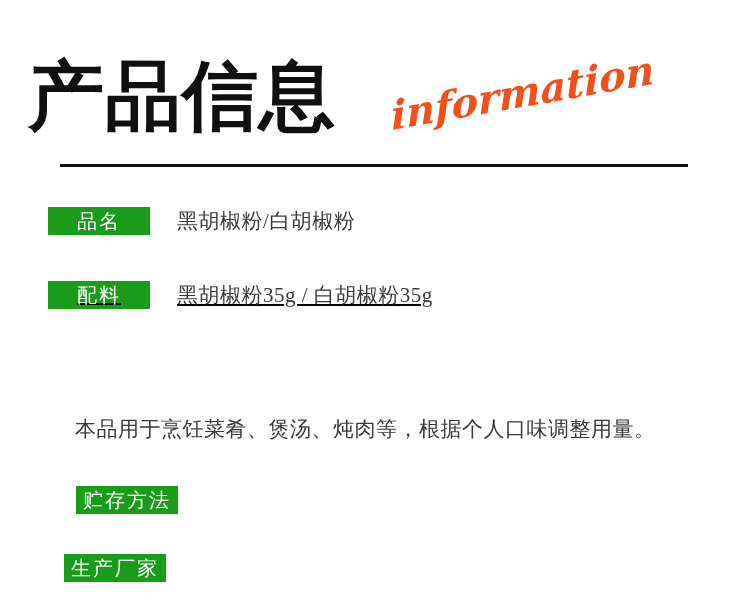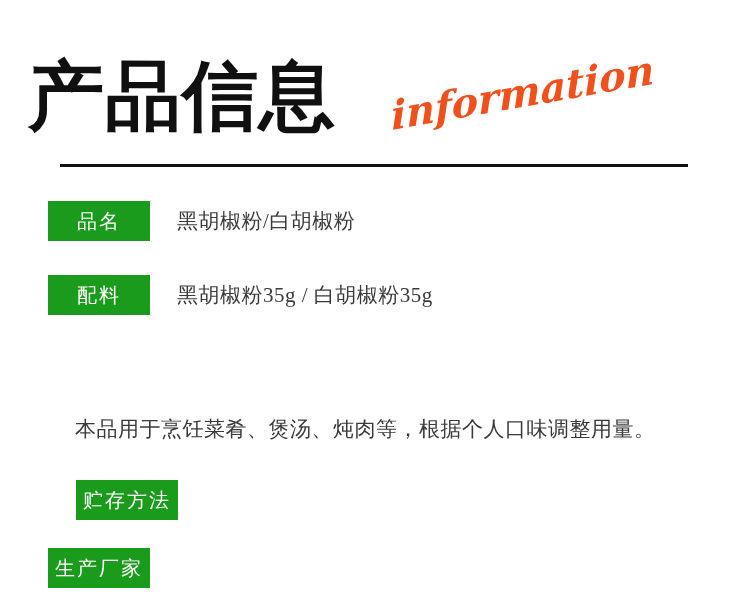--- a/index.html
+++ b/index.html
@@ -58,44 +58,44 @@
   .info-row {
     position: absolute;
     left: 48px;
     height: 28px;
     display: flex;
     align-items: center;
     white-space: nowrap;
   }
   .row-badge {
     width: 102px;
-    height: 40px;
+    height: 28px;
     background: var(--badge-green, #1b9b1b);
     color: #ffffff;
     font-size: 20px;
     line-height: 28px;
     display: flex;
     align-items: center;
     justify-content: center;
     letter-spacing: 2px;
     flex: 0 0 auto;
   }
   .row-value {
     margin-left: 27px;
     font-size: 21px;
     color: #3a3a3a;
     letter-spacing: 0.5px;
     text-align: center;
   }
   .r0 { top: 207px; }
-  .r1 { top: 281px; }
+  .r1 { top: 281px; text-decoration: underline; }
   .r2 { top: 348px; }
   .r3 { top: 415px; }
   .r4 { top: 486px; margin-left: 28px; }
-  .r5 { top: 554px; }
+  .r5 { top: 554px; margin-left: 16px; }
 </style>
 </head>
 <body>
 
 <div class="canvas">
 
   <div class="title-wrap">
     <span class="main-title">产品信息</span>
   </div>
 

